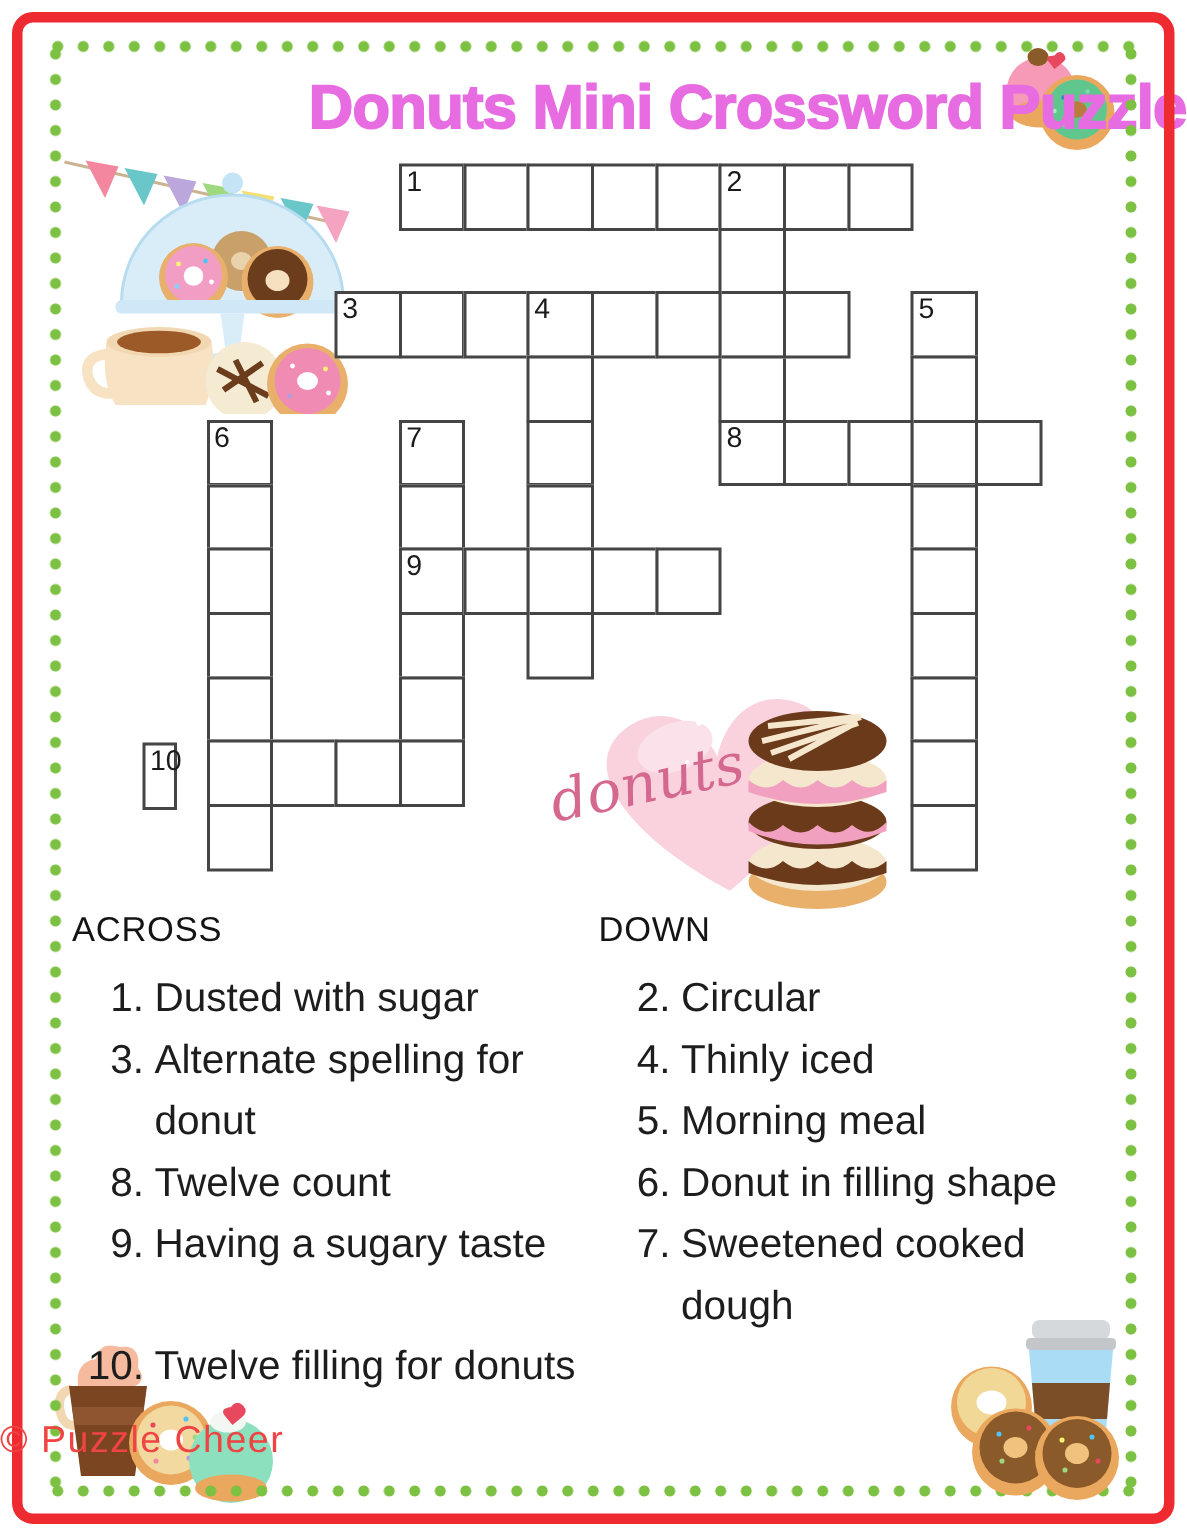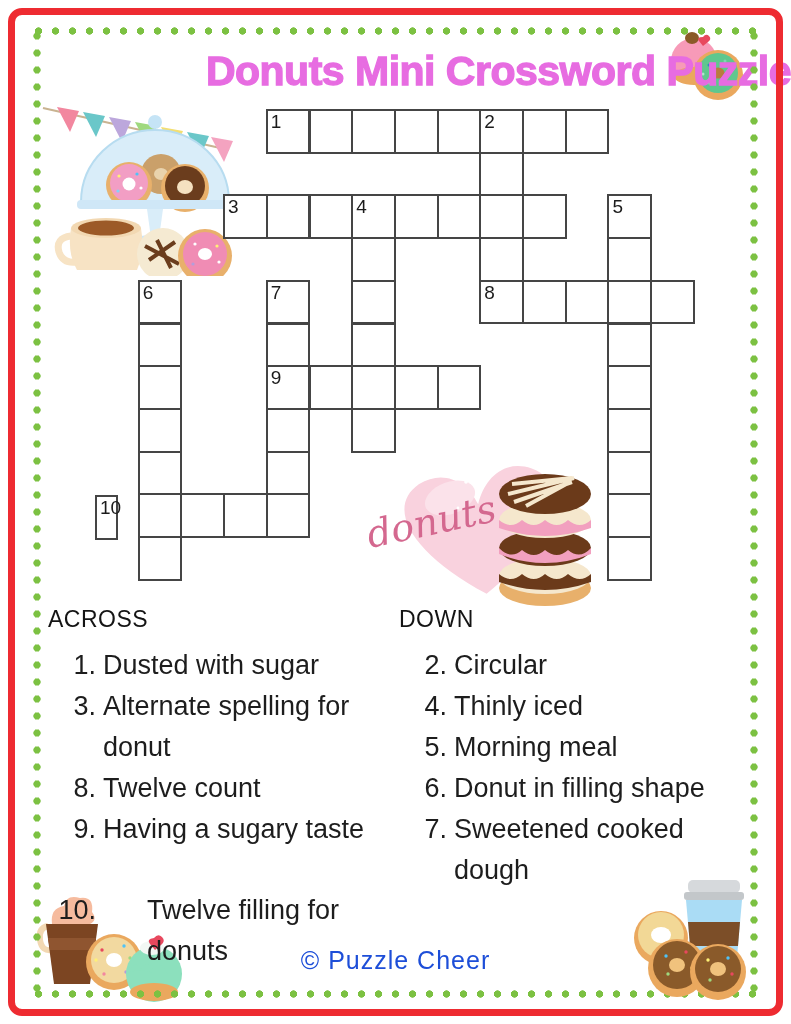--- a/index.html
+++ b/index.html
@@ -44,25 +44,25 @@
 
   
   .clue-col{position:absolute;top:606px;width:352px;z-index:3;color:#1d1d1d;}
   #across-col{left:46px;}
   #down-col{left:397px;}
   .clue-heading{font-size:23px;letter-spacing:0.5px;color:#141414;margin:0 0 12px 2px;}
   ul.clue-list{list-style:none;margin:0;padding:0;font-size:27px;line-height:41px;}
   ul.clue-list li{display:flex;}
   .clue-num{flex:0 0 57px;text-align:right;padding-right:7px;box-sizing:border-box;}
   .clue-text{flex:1;}
-  #across-col ul.clue-list li:last-child{margin-top:40px;gap:44px;}
+  #across-col ul.clue-list li:last-child{margin-top:40px;}
 
   #footer{
-    position:absolute;left:0;right:0;top:946px;text-align:center;z-index:5;
-    font-size:25px;color:#1d4ed8;letter-spacing:1px;
+    position:absolute;left:0;right:0;top:946px;z-index:5;
+    font-size:25px;color:#ef4444;letter-spacing:1px;
   }
 
   .deco{position:absolute;z-index:1;}
   #deco-top-left{left:33px;top:86px;}
   #deco-top-right{left:665px;top:27px;}
   #deco-center{left:362px;top:436px;}
   #deco-bottom-left{left:26px;top:886px;}
   #deco-bottom-right{left:630px;top:874px;z-index:4;}
 </style>
 </head>

